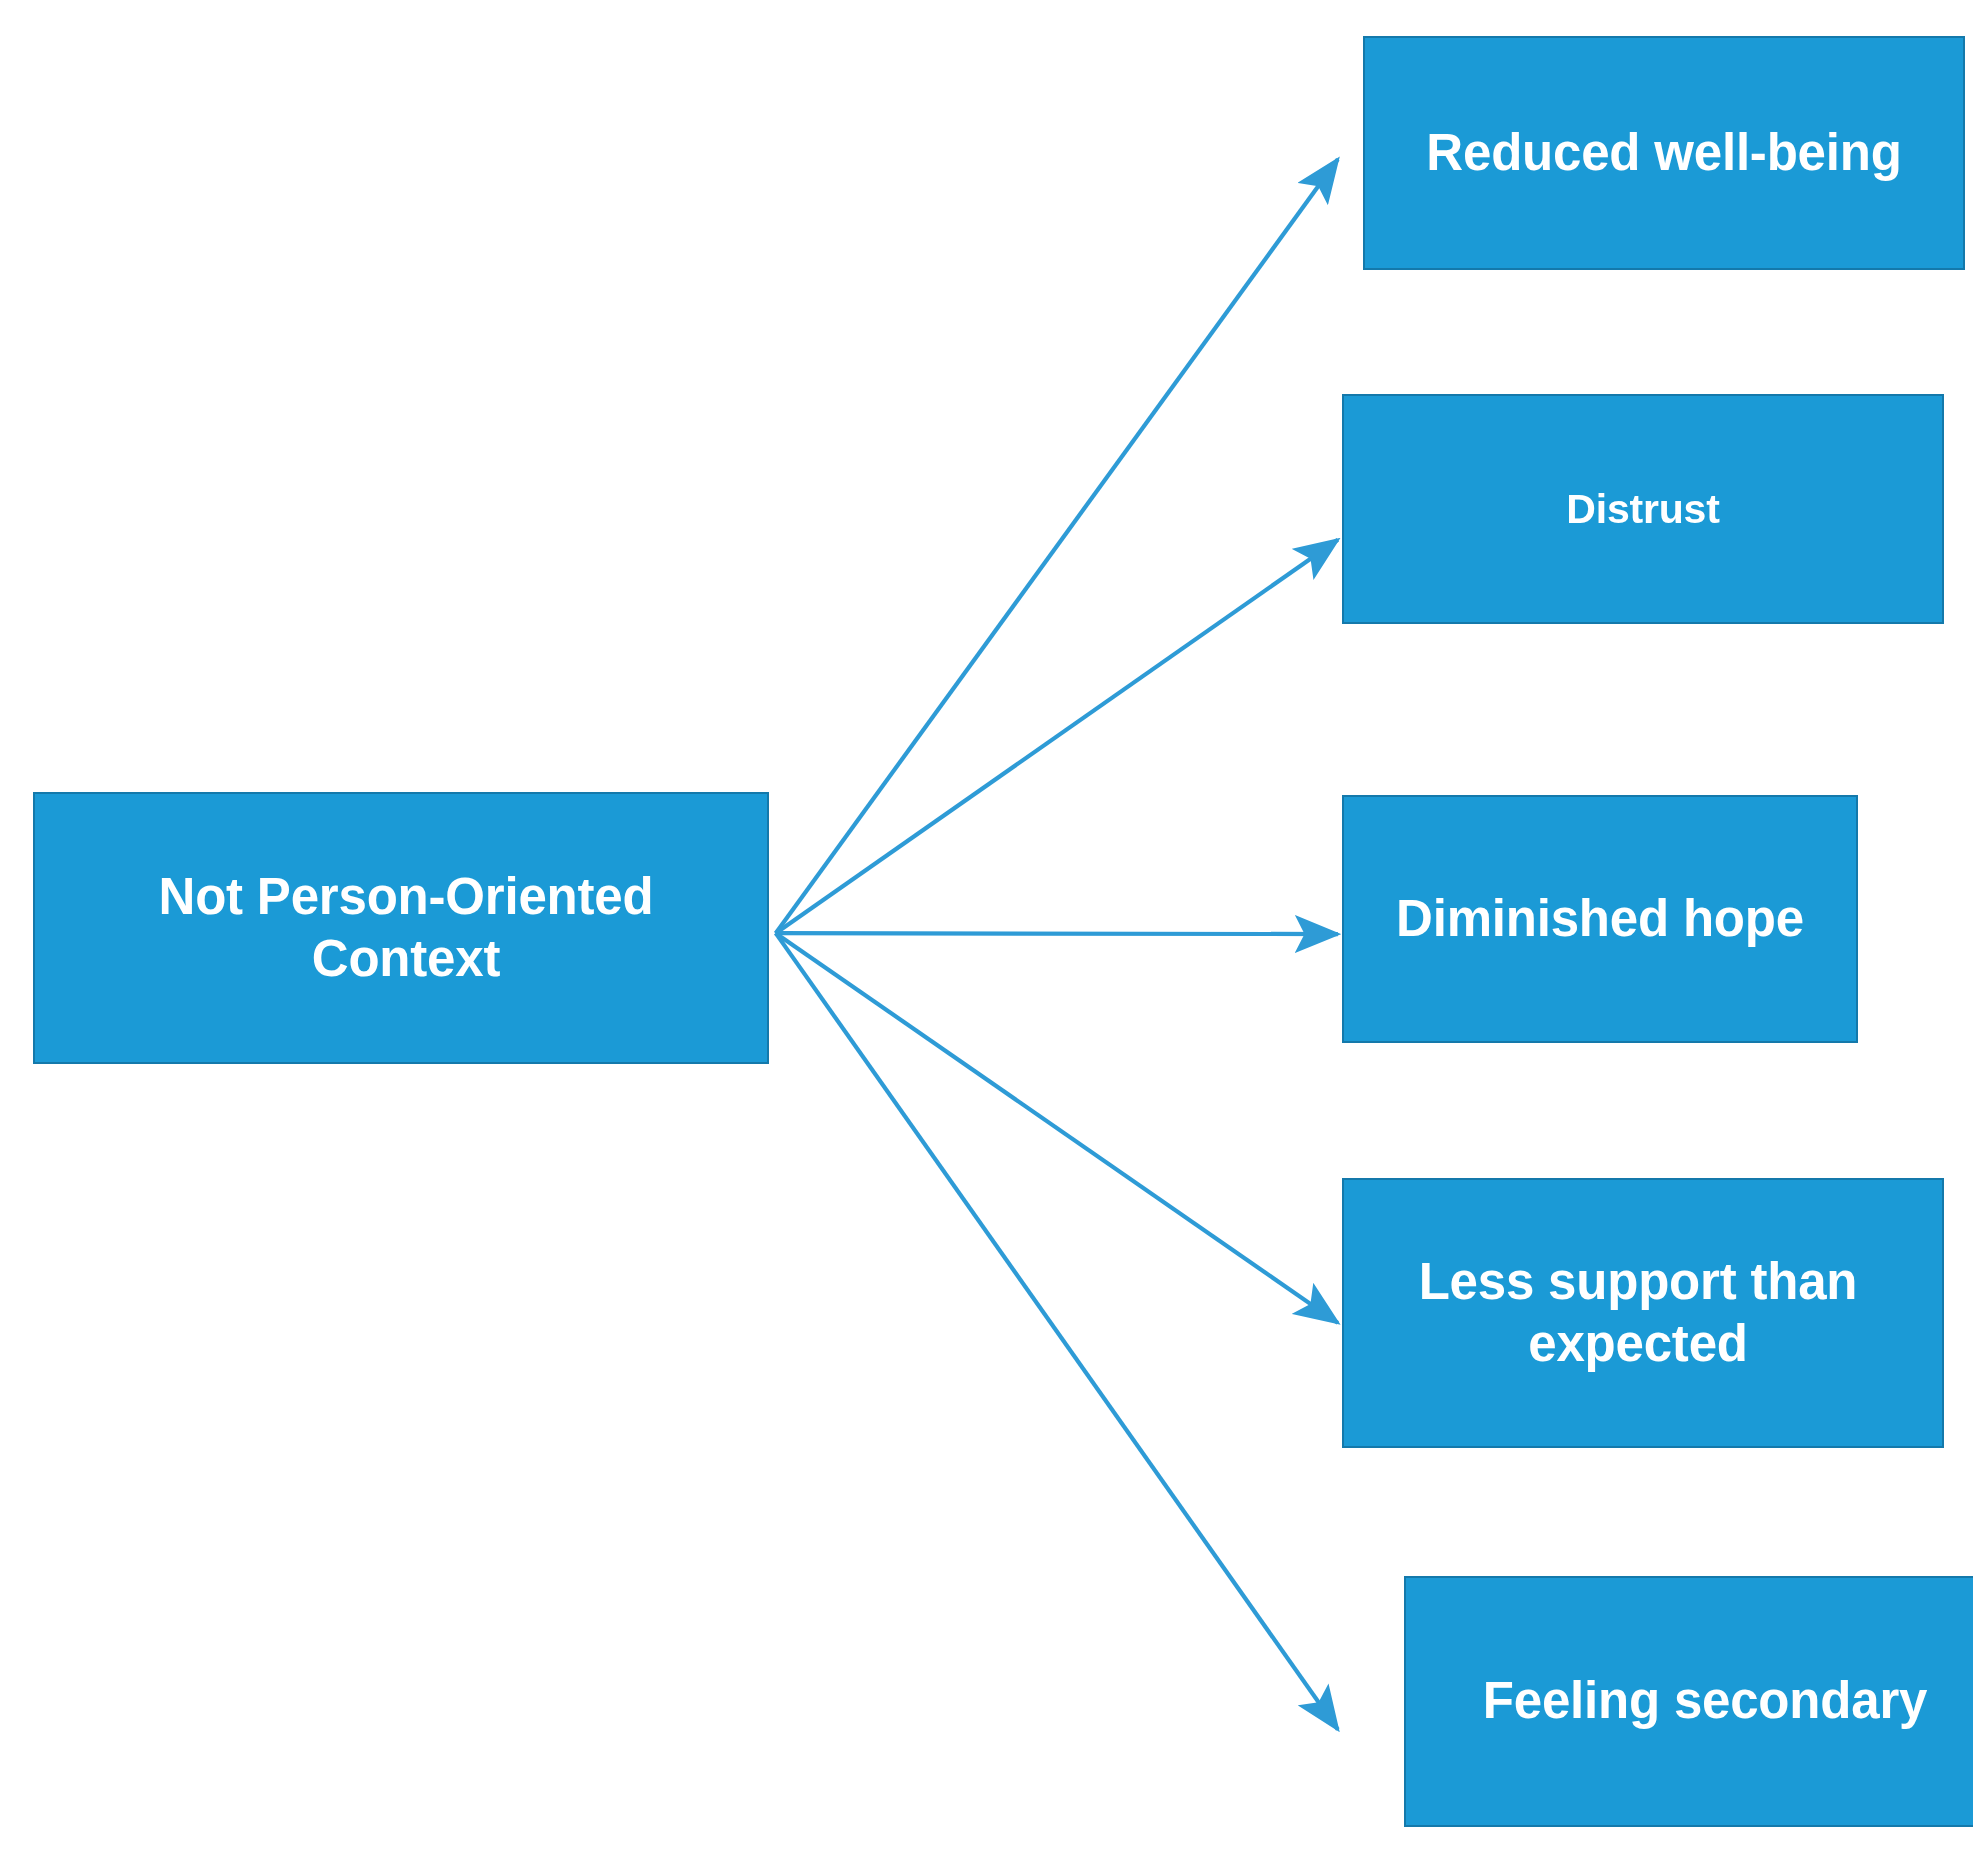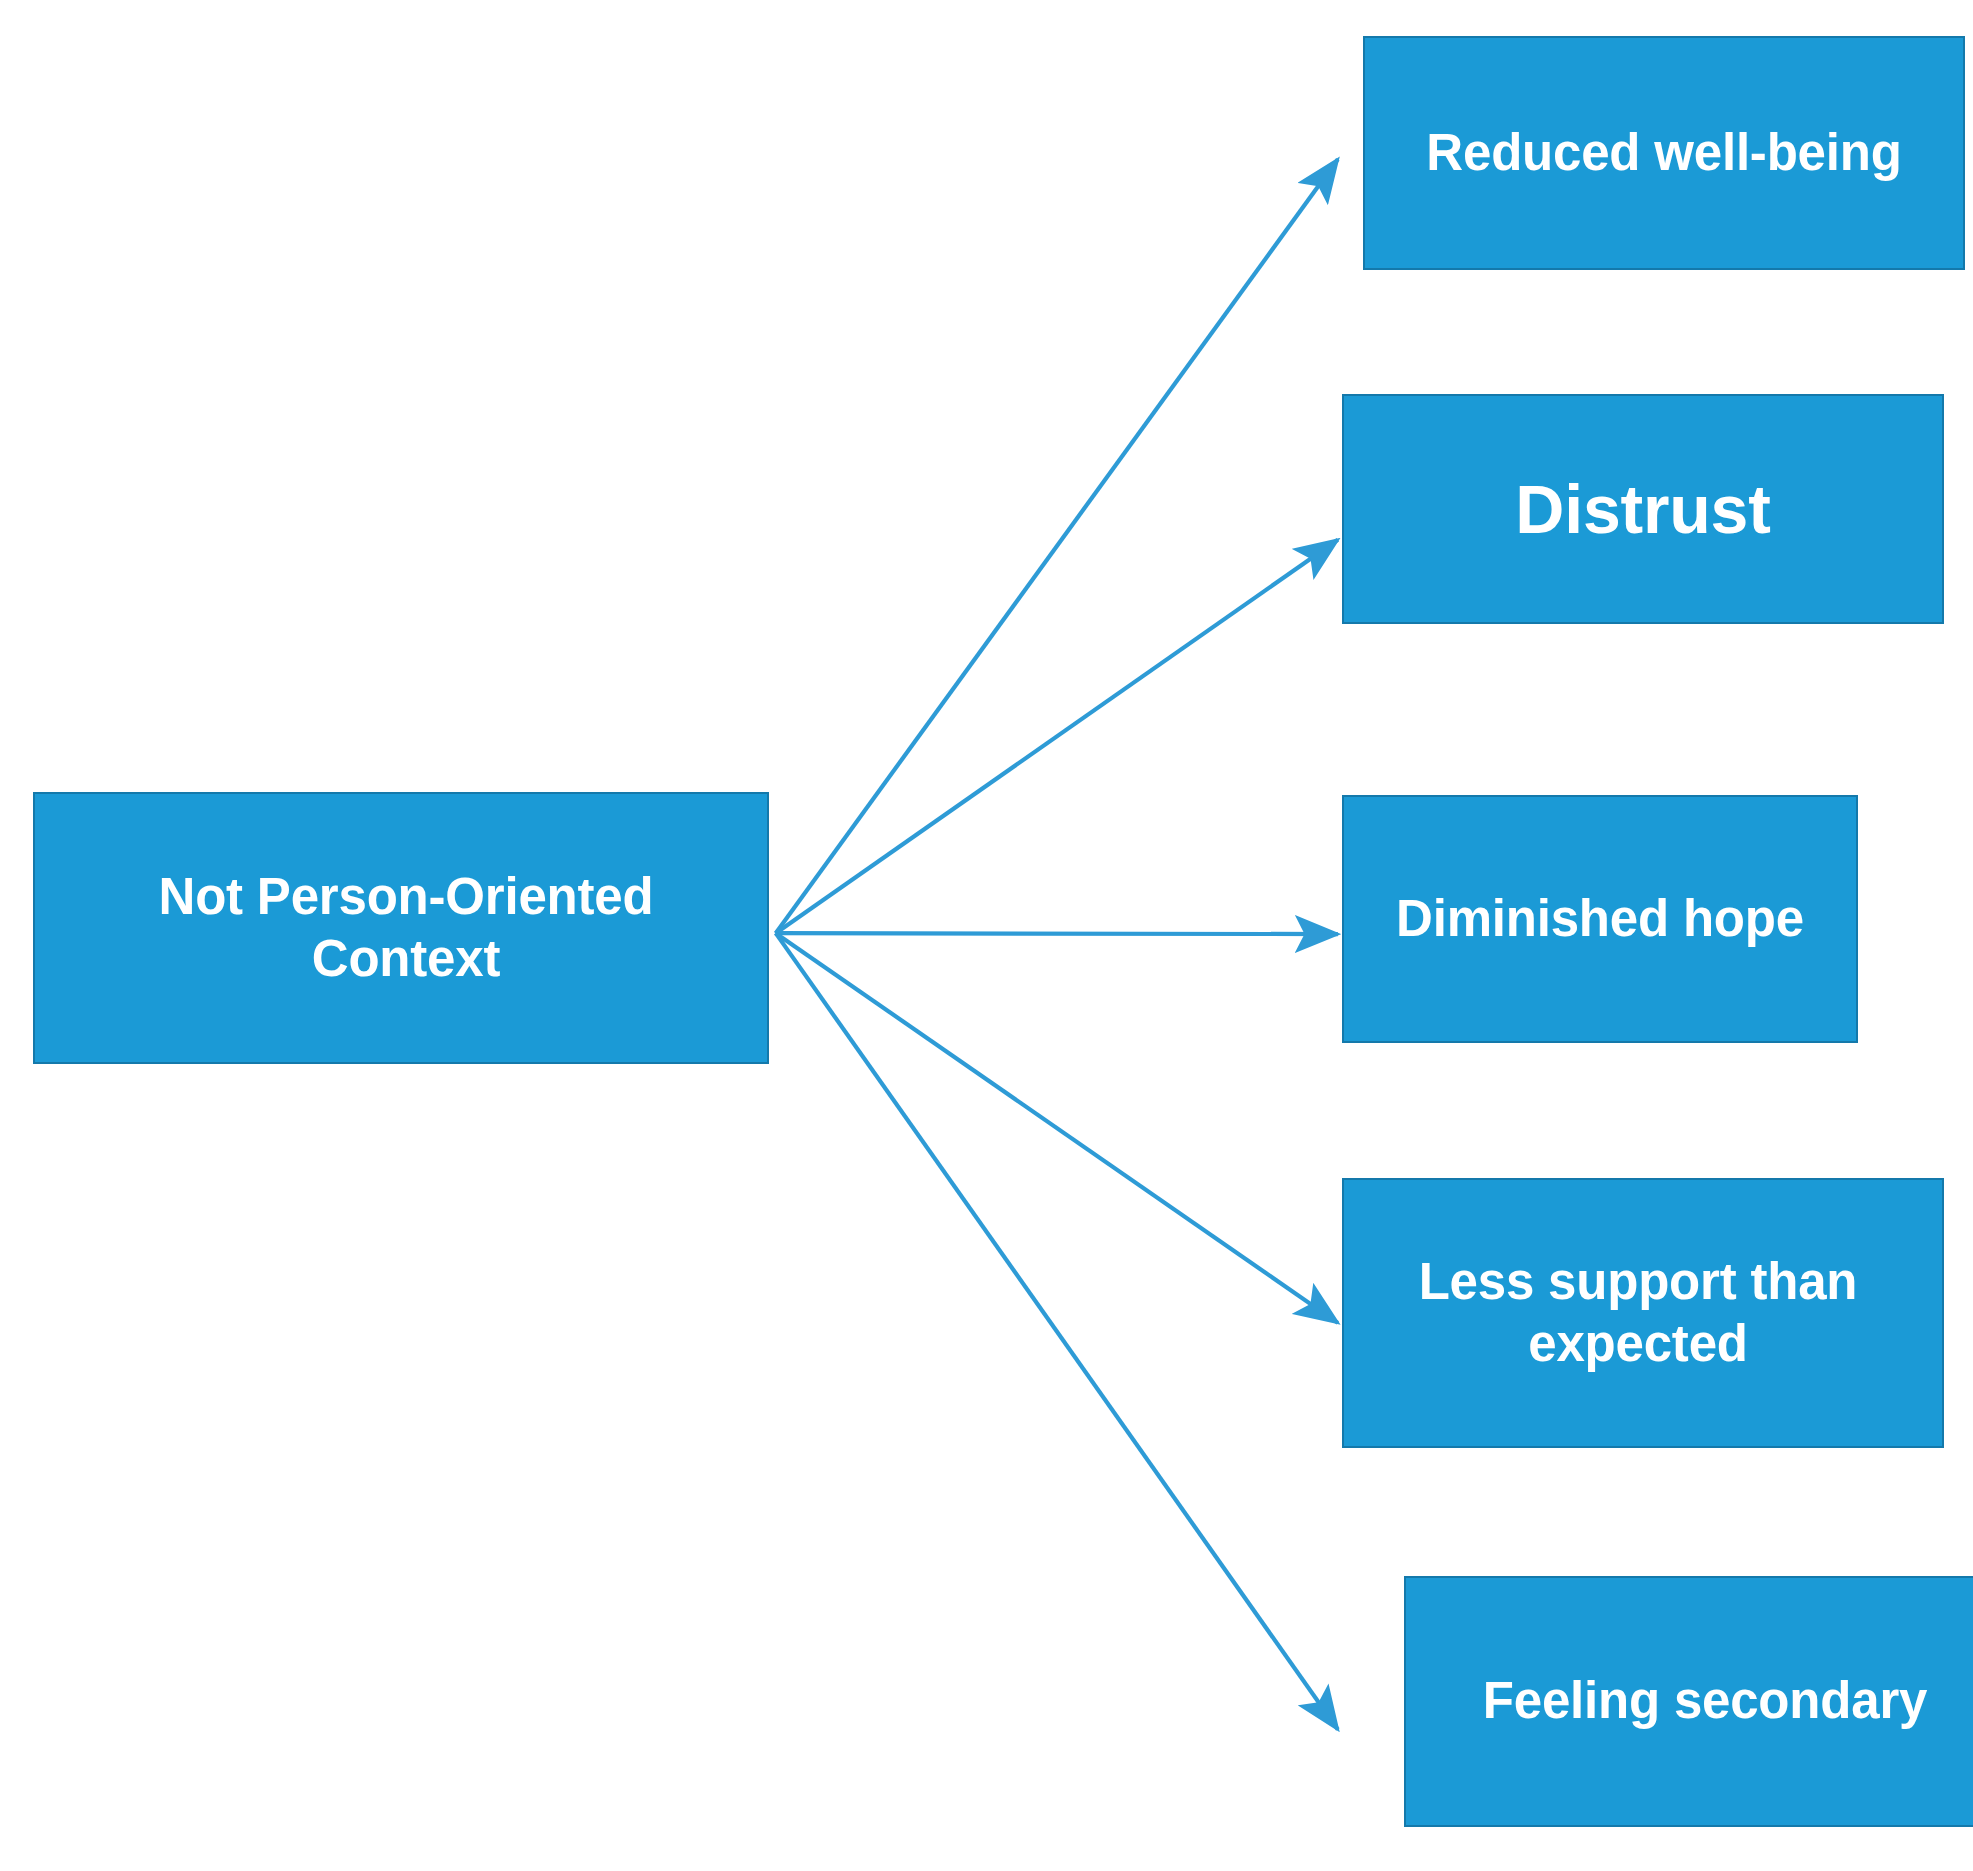--- a/index.html
+++ b/index.html
@@ -50,21 +50,21 @@
     width: 602px;
     height: 234px;
     font-size: 51px;
     margin-left: 21px;
   }
   #target-node-1 {
     left: 1342px;
     top: 394px;
     width: 602px;
     height: 230px;
-    font-size: 68px;
+    font-size: 41px;
   }
   #target-node-2 {
     left: 1342px;
     top: 795px;
     width: 516px;
     height: 248px;
     font-size: 51px;
   }
   #target-node-3 {
     left: 1342px;

